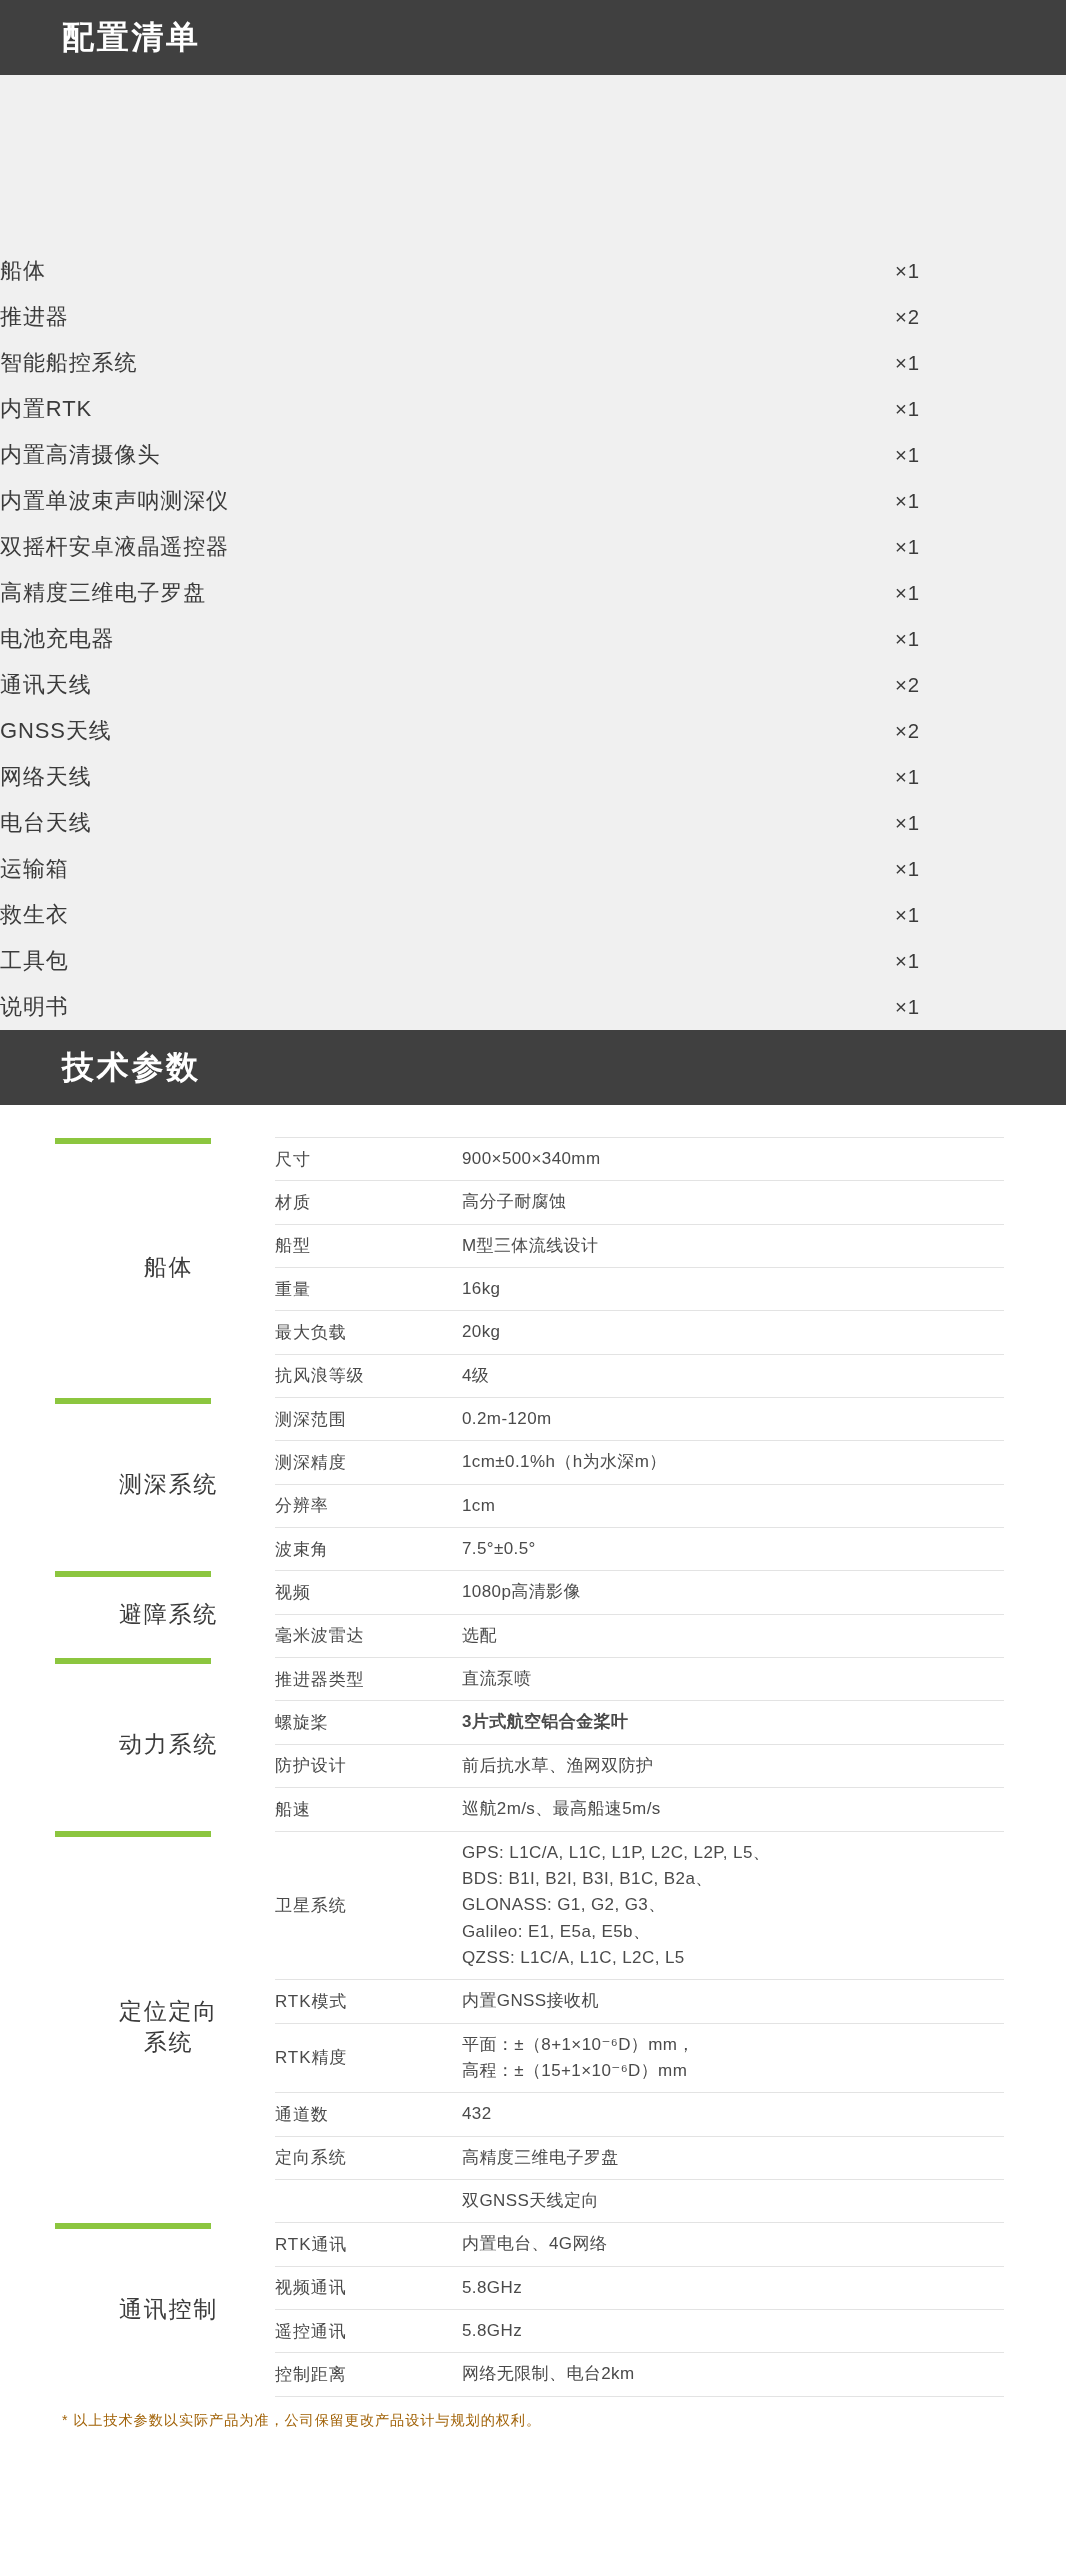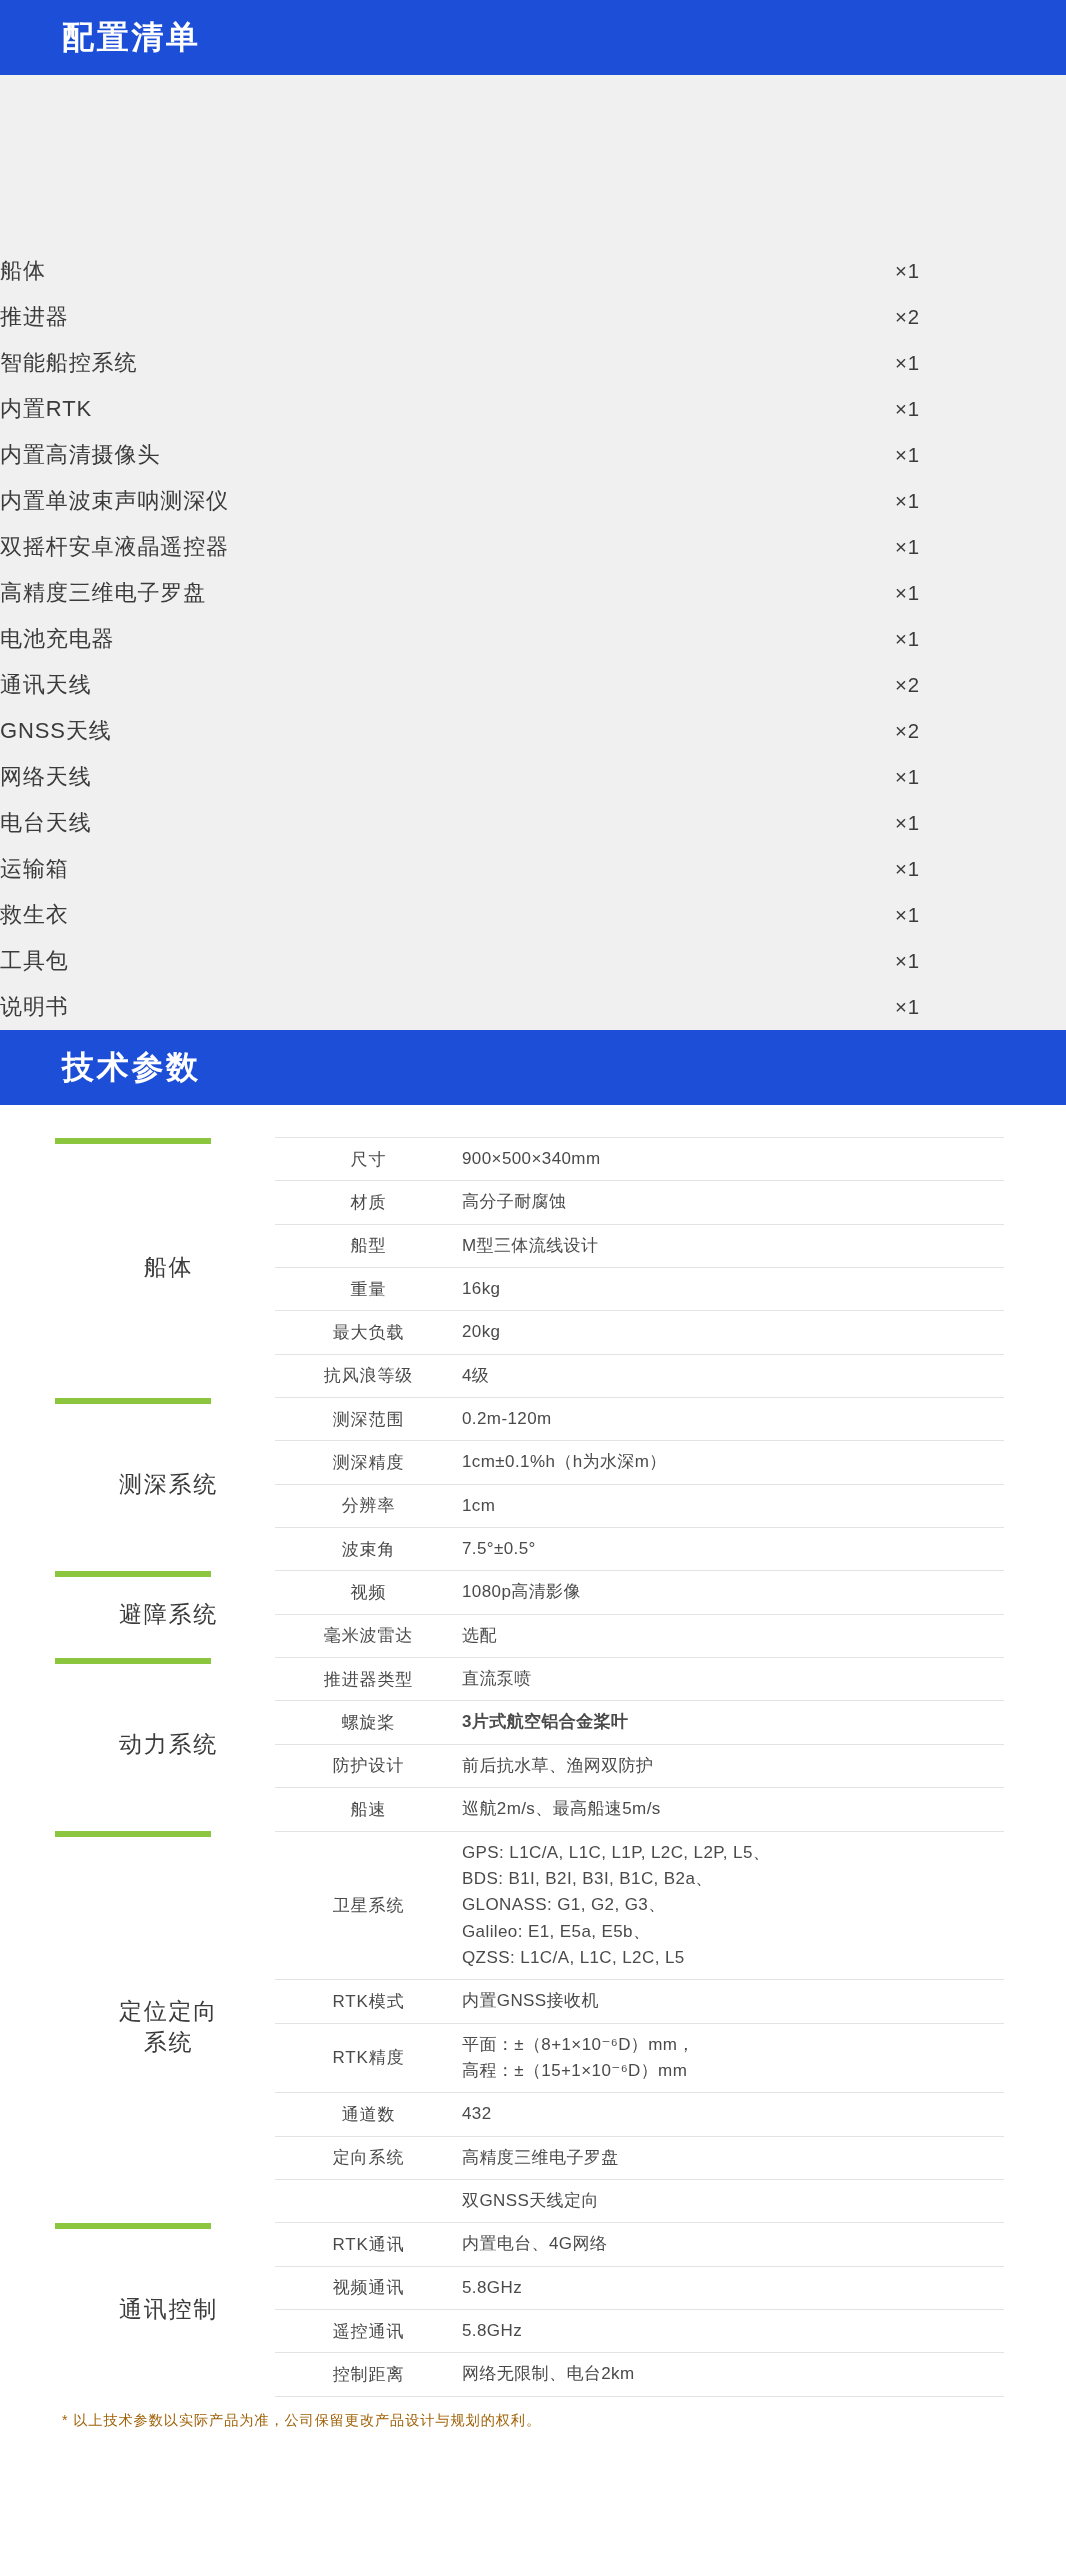--- a/index.html
+++ b/index.html
@@ -8,21 +8,21 @@
     background:#ffffff;
     font-family:"Liberation Sans","DejaVu Sans",sans-serif;
     color:#333;
     -webkit-font-smoothing:antialiased;
   }
   .page{width:1067px;position:relative;}
 
   
   .header-bar{
     height:75px;
-    background:#1d4ed8;
+    background:#404040;
     display:flex;
     align-items:center;
   }
   .header-bar .title{
     color:#ffffff;
     font-size:32px;
     letter-spacing:2.7px;
     margin-left:62px;
     font-weight:bold;
   }
@@ -230,21 +230,20 @@
     border-right:0;
     padding:0 9px;
   }
   td.param{
     width:187px;
     color:#4a4a4a;
     font-size:17px;
     padding-left:19.6px;
     border-bottom:0.9px solid #e3e3e3;
     letter-spacing:0.9px;
-    text-align:center;
   }
   td.value{
     color:#4a4a4a;
     font-size:17px;
     padding-left:19.6px;
     border-bottom:0.9px solid #e3e3e3;
     letter-spacing:0.4px;
     line-height:1.55;
   }
   tr.firstrow td.param, tr.firstrow td.value{border-top:0.9px solid #e3e3e3;}

